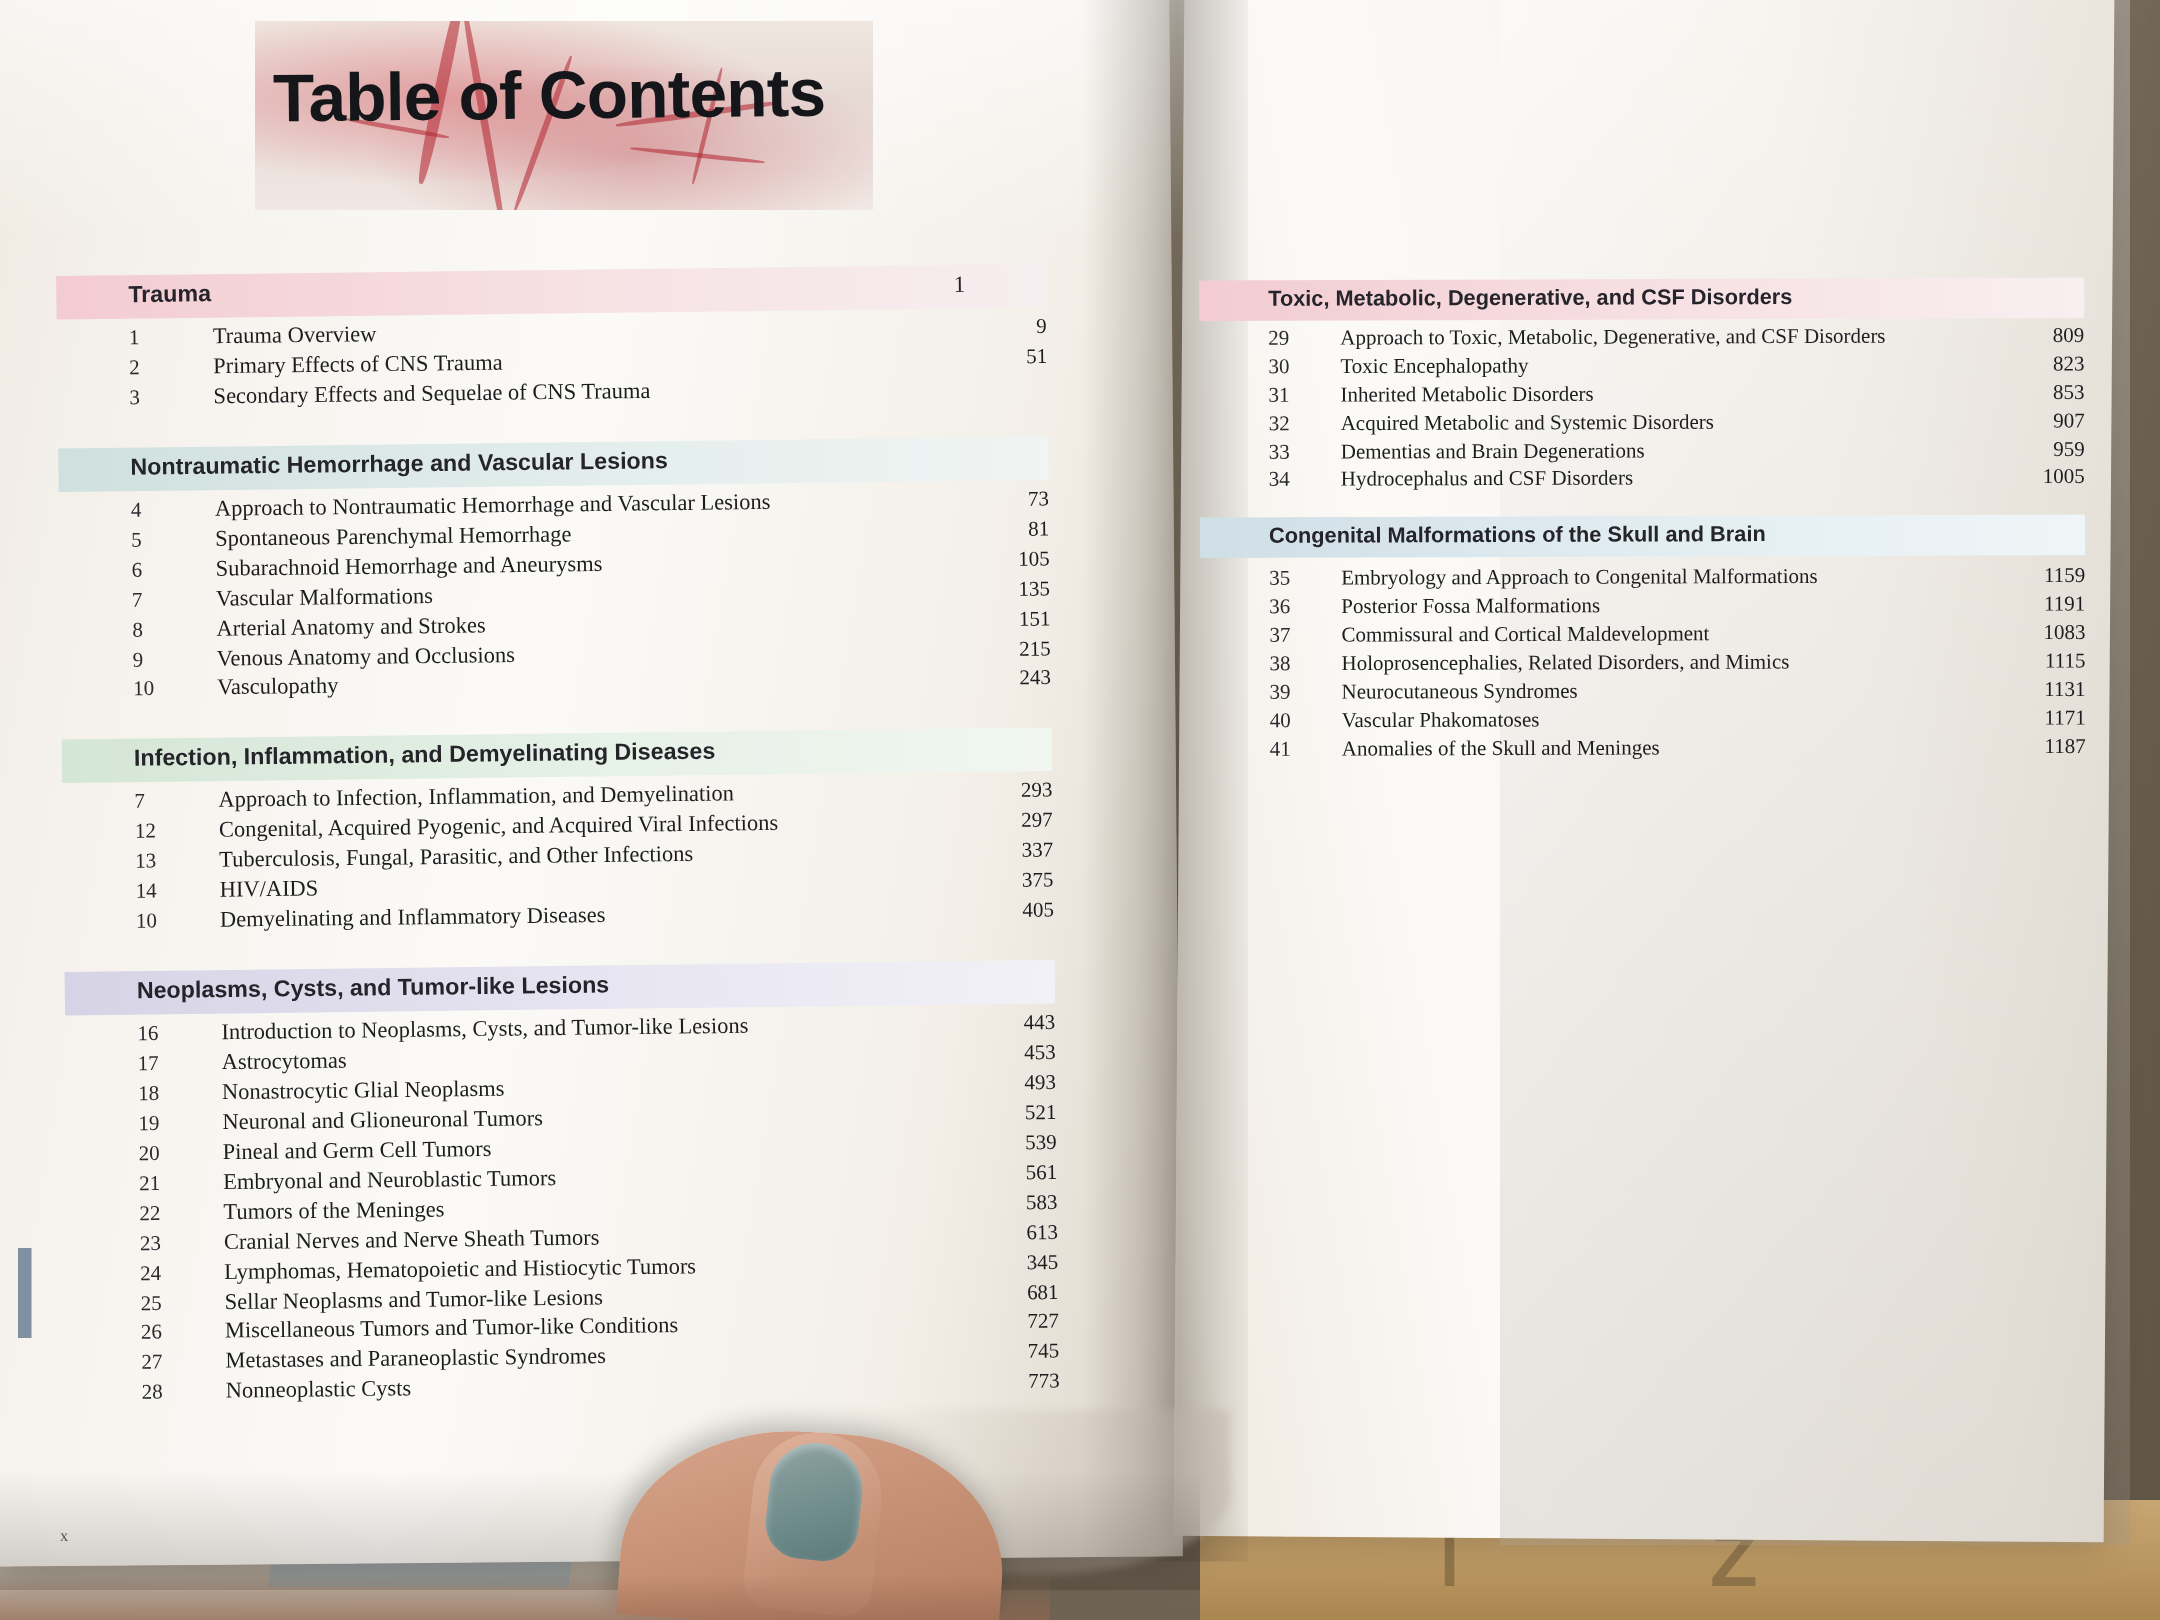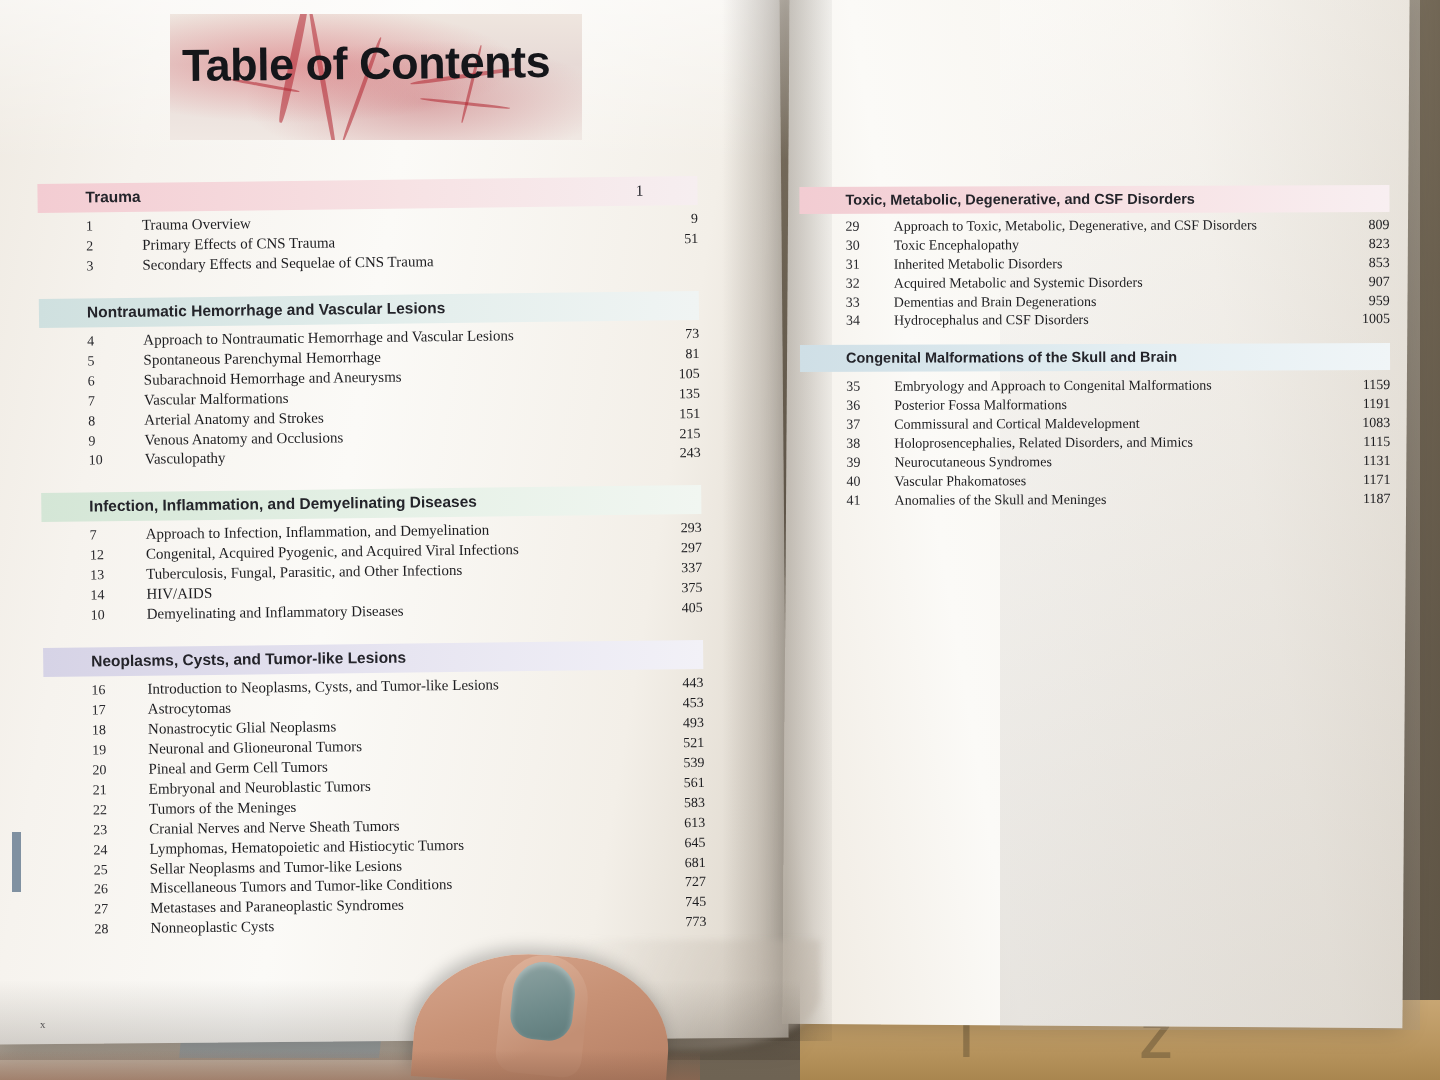--- a/index.html
+++ b/index.html
@@ -424,21 +424,21 @@
           <span class="pg">583</span>
         </div>
         <div class="row">
           <span class="num">23</span>
           <span class="title">Cranial Nerves and Nerve Sheath Tumors</span>
           <span class="pg">613</span>
         </div>
         <div class="row">
           <span class="num">24</span>
           <span class="title">Lymphomas, Hematopoietic and Histiocytic Tumors</span>
-          <span class="pg">645</span>
+          <span class="pg">345</span>
         </div>
         <div class="row">
           <span class="num">25</span>
           <span class="title">Sellar Neoplasms and Tumor-like Lesions</span>
           <span class="pg">681</span>
         </div>
         <div class="row">
           <span class="num">26</span>
           <span class="title">Miscellaneous Tumors and Tumor-like Conditions</span>
           <span class="pg">727</span>

